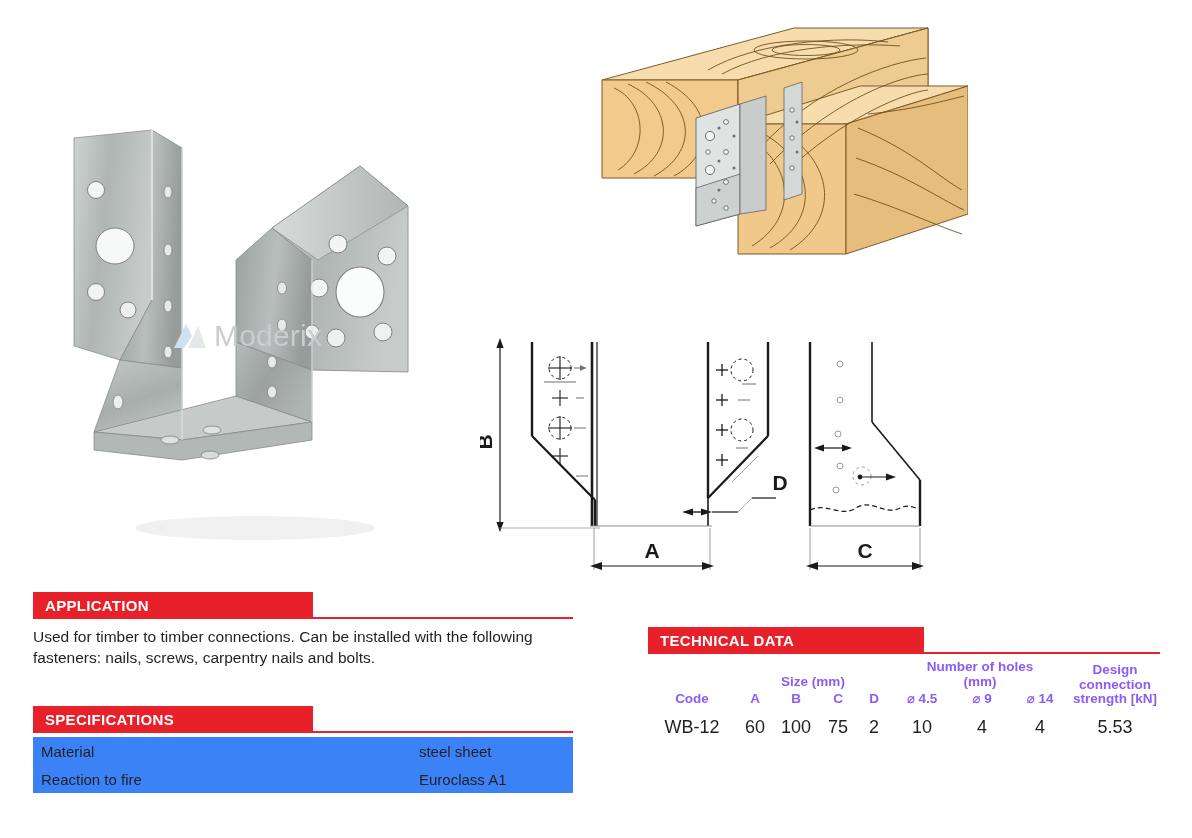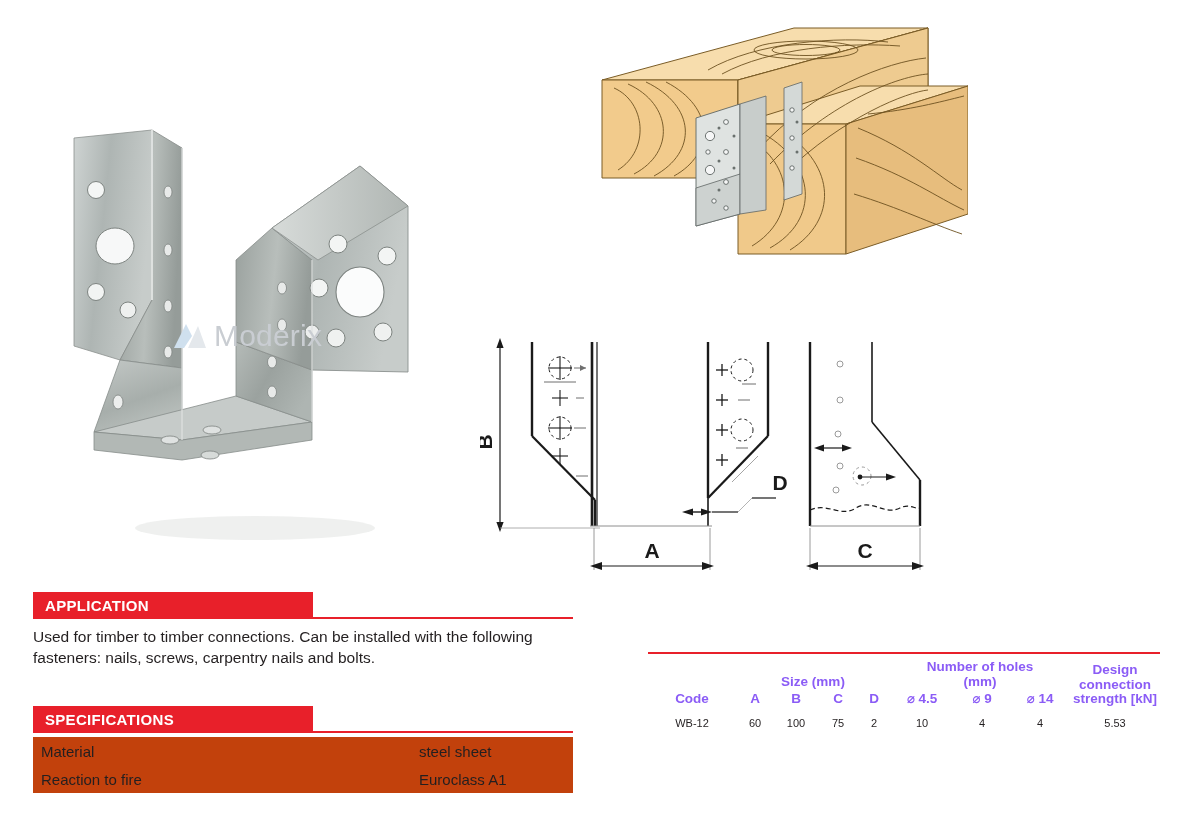--- a/index.html
+++ b/index.html
@@ -56,37 +56,37 @@
 
   
   #specifications-section{left:33px;top:706px;width:540px;padding-left:34px;}
   #specifications-section .bar{width:280px;}
   #specifications-section .rule{width:540px;}
   #spec-table{
     position:absolute;left:0;top:31px;width:540px;
     border-collapse:collapse;font-size:15px;
   }
   #spec-table td{padding:3px 0 3px 8px;height:22px;color:#231f20;}
-  #spec-table tr.shade td{background:#c2410c;}
+  #spec-table tr.shade td{background:#3b82f6;}
   #spec-table td.val{padding-left:256px;}
 
   
   #technical-data-section{left:648px;top:627px;width:512px;}
   #technical-data-section .bar{width:276px;}
   #technical-data-section .rule{width:512px;}
   #td-table{
     position:absolute;left:0;top:33px;width:512px;
     border-collapse:collapse;text-align:center;font-size:14px;
   }
   #td-table th{
     font-weight:bold;font-size:13.5px;line-height:14.5px;
     vertical-align:bottom;padding:0 0 3px 0;color:#8b5cf6;
   }
   #td-table td{
-    font-size:11px;padding-top:7px;color:#231f20;white-space:nowrap;
+    font-size:18px;padding-top:7px;color:#231f20;white-space:nowrap;
   }
   .grp-head{font-weight:bold;font-size:13.5px;text-align:center;padding-bottom:2px;}
 </style>
 </head>
 <body>
 
 <svg class="abs" id="product-photo" viewBox="0 0 390 440" xmlns="http://www.w3.org/2000/svg">
   <defs>
     <linearGradient id="gz1" x1="0" y1="0" x2="1" y2="0.3">
       <stop offset="0%" stop-color="#cfd4d3"></stop>
@@ -419,20 +419,23 @@
       </tr>
       <tr class="shade">
         <td>Reaction to fire</td>
         <td class="val">Euroclass A1</td>
       </tr>
     </tbody>
   </table>
 </div>
 
 <div class="abs sec-head" id="technical-data-section">
+  <div class="bar">
+    <span>TECHNICAL DATA</span>
+  </div>
   <div class="rule"></div>
 
   <table id="td-table">
     <colgroup>
       <col style="width:88px">
         <col style="width:38px">
         <col style="width:44px">
       <col style="width:40px">
         <col style="width:32px">
         <col style="width:64px">

